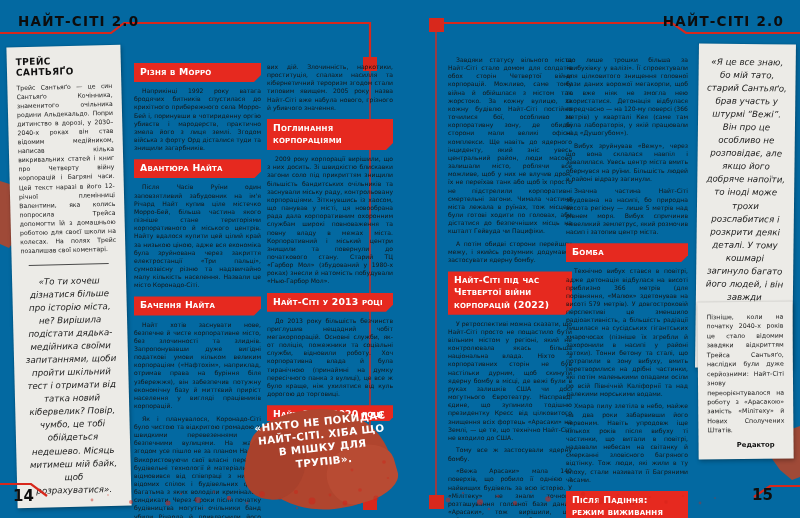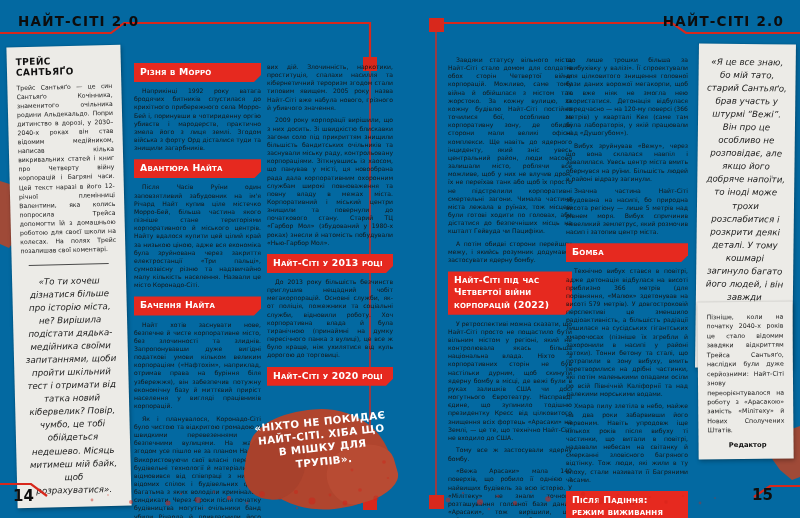--- a/index.html
+++ b/index.html
@@ -16,21 +16,21 @@
   .note{position:absolute;background:#ecebe7;box-shadow:1px 2px 4px rgba(0,0,0,.28),0 0 0 1px rgba(0,0,0,.05);
         padding:10px 9px;box-sizing:border-box;}
   .note-left{left:12px;top:46px;width:114px;transform:rotate(-1.4deg);}
   .note-title{font-weight:800;font-size:9px;letter-spacing:.4px;color:#101010;margin:0 0 6px;transform:scaleY(1.05);}
   .note-body{font-size:6.2px;line-height:1.46;text-align:justify;color:#222;margin:0;}
   .note-div{border:none;border-top:1px solid #4a4a4a;margin:10px 8px;}
   .note-quote{font-size:8.7px;font-style:italic;line-height:1.5;text-align:center;color:#1b1b1b;margin:0;}
   .note-right1{left:697px;top:44px;width:97px;transform:rotate(.7deg);padding:12px 8px;}
   .note-right2{left:698px;top:302px;width:95px;transform:rotate(-.5deg);}
   .note-small{font-size:6.3px;line-height:1.5;text-align:justify;color:#222;margin:0;}
-  .note-sign{font-size:6.8px;font-weight:800;text-align:right;margin:6px 18px 0;color:#111;}
+  .note-sign{font-size:6.8px;font-weight:800;text-align:right;margin:6px 10px 0;color:#111;}
 
   
   .col{position:absolute;overflow:hidden;margin-top:16px;}
   #l-col2{left:134px;width:127px;top:47px;height:465px;}
   #l-col3{left:267px;width:126px;top:47px;height:358px;}
   #r-col1{left:448px;width:124px;top:40px;height:472px;}
   #r-col2{left:566px;width:122px;top:40px;height:472px;}
   .col p{margin:0 0 4.5px;font-size:6.1px;line-height:1.34;text-align:justify;color:#161616;}
   .col p.ind{text-indent:8px;}
 
@@ -100,20 +100,21 @@
     <div class="banner">Авантюра Найта</div>
     <p class="ind">Після Часів Руїни один заповзятливий забудовник на ім'я Річард Найт купив ціле містечко Морро-Бей, більша частина якого пізніше стане територіями корпоративного й міського центрів. Найту вдалося купити цей цілий край за низькою ціною, адже вся економіка була зруйнована через закриття електростанції «Три пальці», сумнозвісну різню та надзвичайно малу кількість населення. Назвали це місто Коронадо-Сіті.</p>
     <div class="banner">Бачення Найта</div>
     <p class="ind">Найт хотів заснувати нове, безпечне й чисте корпоративне місто, без злочинності та злиднів. Запропонувавши дуже вигідні податкові умови кільком великим корпораціям («Нафтохім», наприклад, отримав права на буріння біля узбережжя), він забезпечив потужну економічну базу й миттєвий приріст населення у вигляді працівників корпорацій.</p>
     <p class="ind">Як і планувалося, Коронадо-Сіті було чистою та відкритою громадою зі швидкими перевезеннями й безпечними вулицями. На жаль, згодом усе пішло не за планом Найта. Використовуючи свої власні передові будівельні технології й матеріали, він відмовився від співпраці з низкою відомих спілок і будівельних фірм, багатьма з яких володіли кримінальні синдикати. Через 4 роки після початку будівництва могутні очільники банд убили Річарда й привласнили його проект «Місто Найта», а саме місто перейменували на честь його засновника.</p>
 
   </div>
 
   <div class="col" id="l-col3">
     <p>вих дій. Злочинність, наркотики, проституція, спалахи насилля та кібернетичний тероризм згодом стали типовим явищем. 2005 року назва Найт-Сіті вже набула нового, грізного й убивчого значення.</p>
+    <div class="banner">Поглинання корпораціями</div>
     <p class="ind">2009 року корпорації вирішили, що з них досить. Зі швидкістю блискавки загони соло під прикриттям знищили більшість бандитських очільників та заснували міську раду, контрольовану корпораціями. Зіткнувшись із хаосом, що панував у місті, ця новообрана рада дала корпоративним охоронним службам широкі повноваження та повну владу в межах міста. Корпоративний і міський центри знищили та повернули до початкового стану. Старий ТЦ «Гарбор Мол» (збудований у 1980-х роках) знесли й натомість побудували «Нью-Гарбор Мол».</p>
     <div class="banner">Найт-Сіті у 2013 році</div>
     <p class="ind">До 2013 року більшість безчинств приглушив нещадний чобіт мегакорпорацій. Основні служби, як-от поліція, пожежники та соціальні служби, відновили роботу. Хоч корпоративна влада й була тиранічною (принаймні на думку пересічного панка з вулиці), це все ж було краще, ніж ухилятися від куль дорогою до торговиці.</p>
     <div class="banner">Найт-Сіті у 2020 році</div>
 
   </div>
 
   <div class="graffiti">
     <div class="graffiti-bg"></div>
     <div class="graffiti-text">«Ніхто не покидає Найт-Сіті. Хіба що в мішку для трупів».</div>

